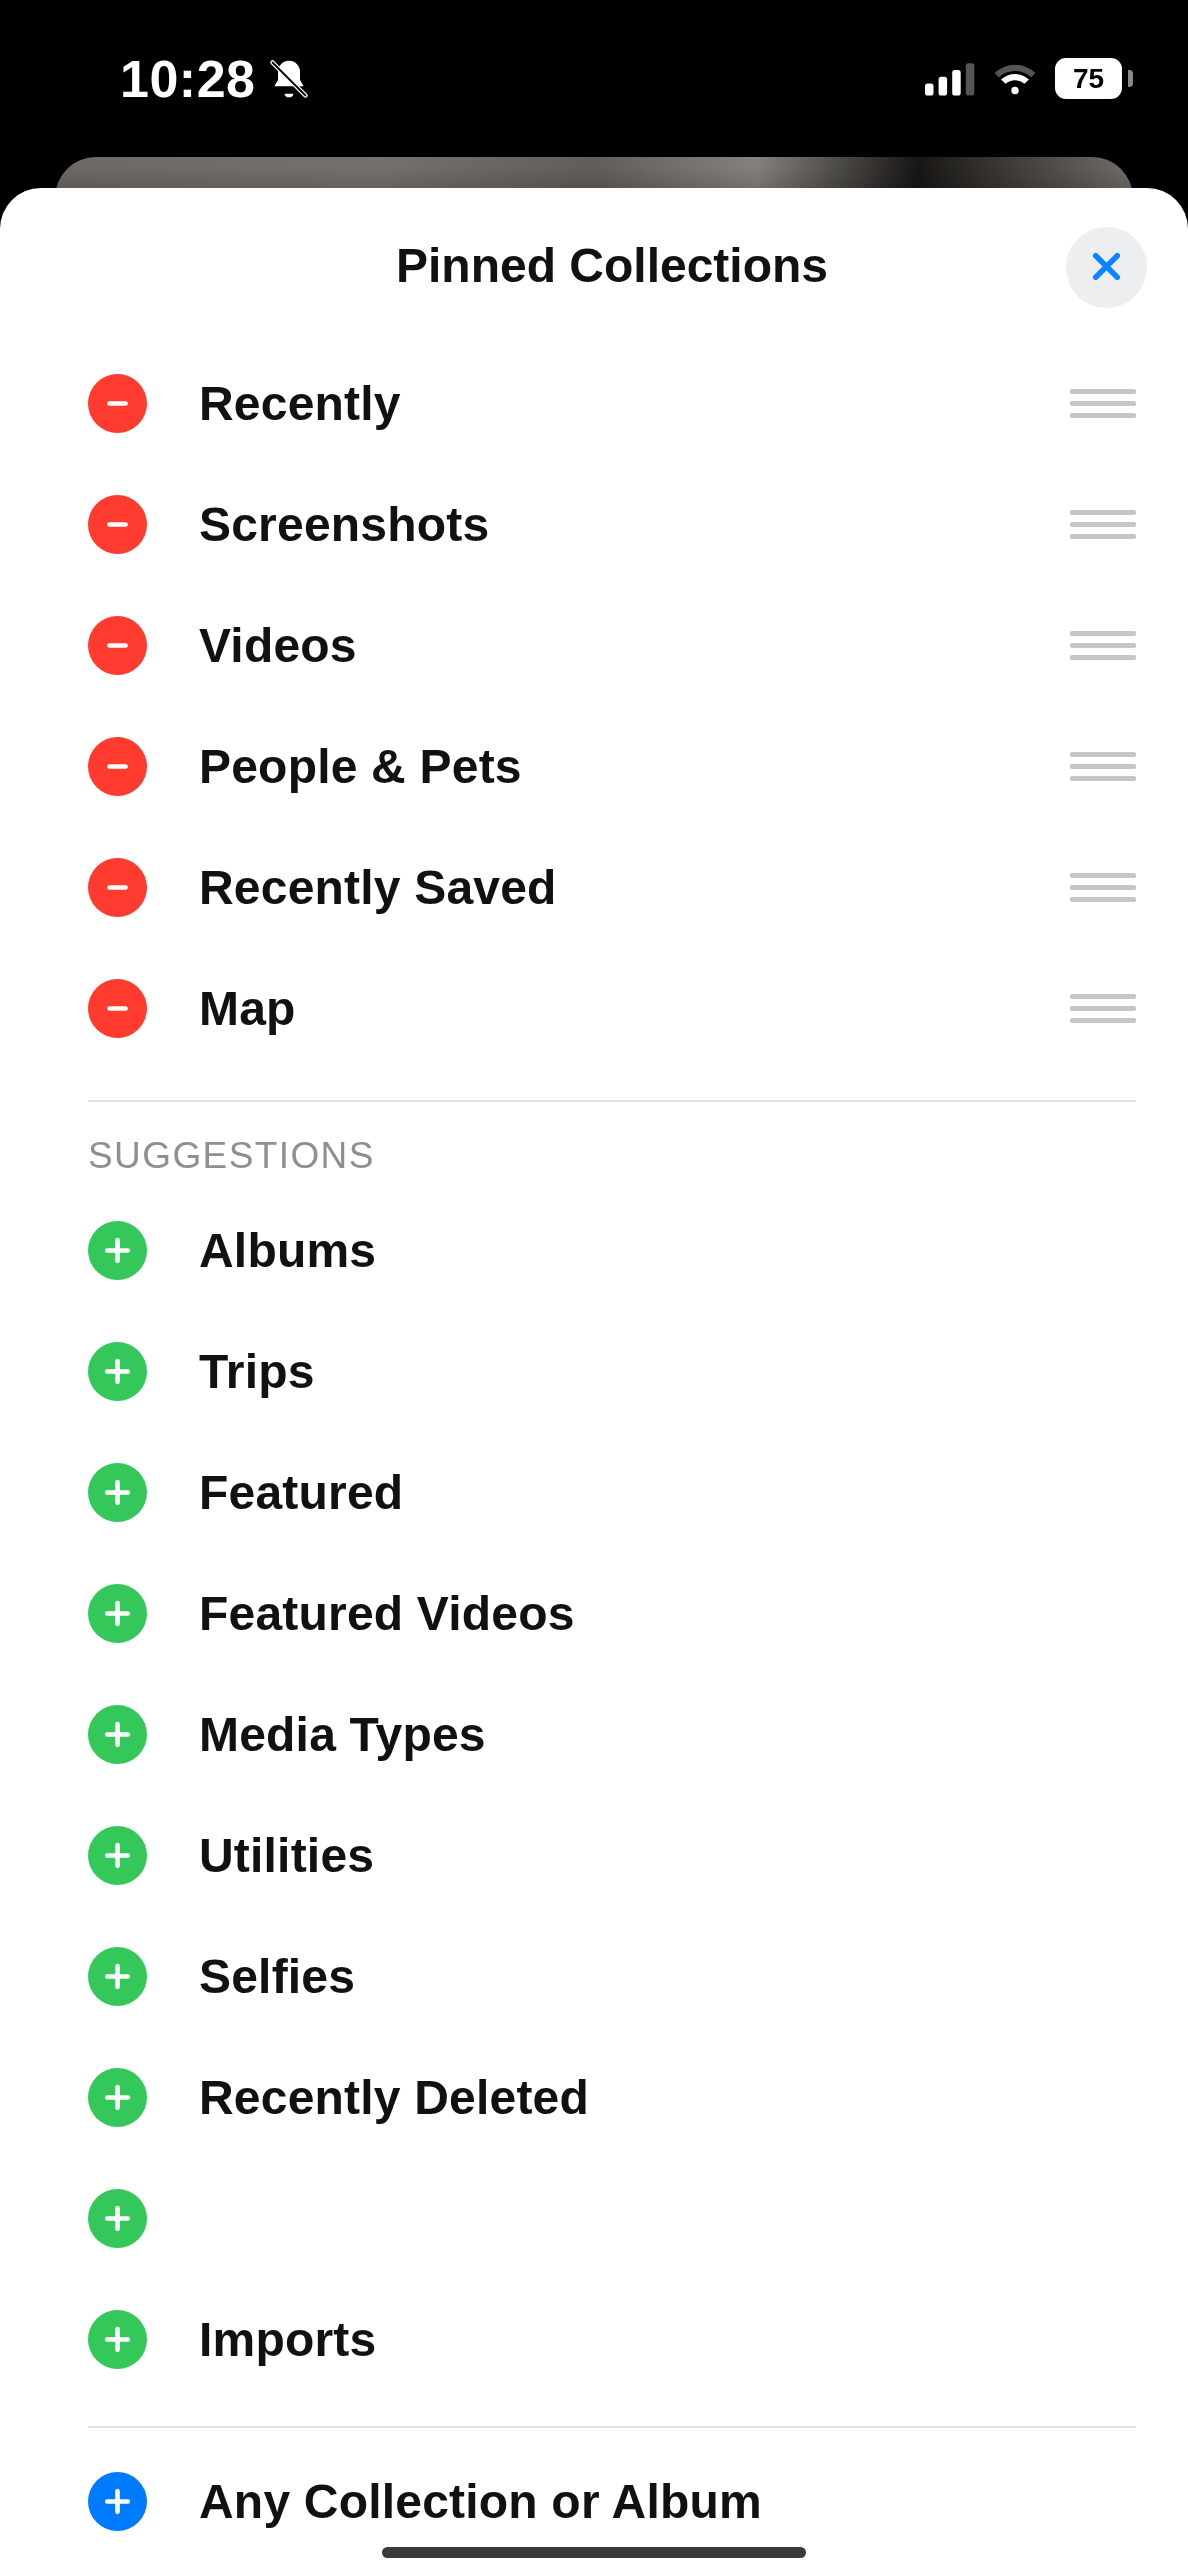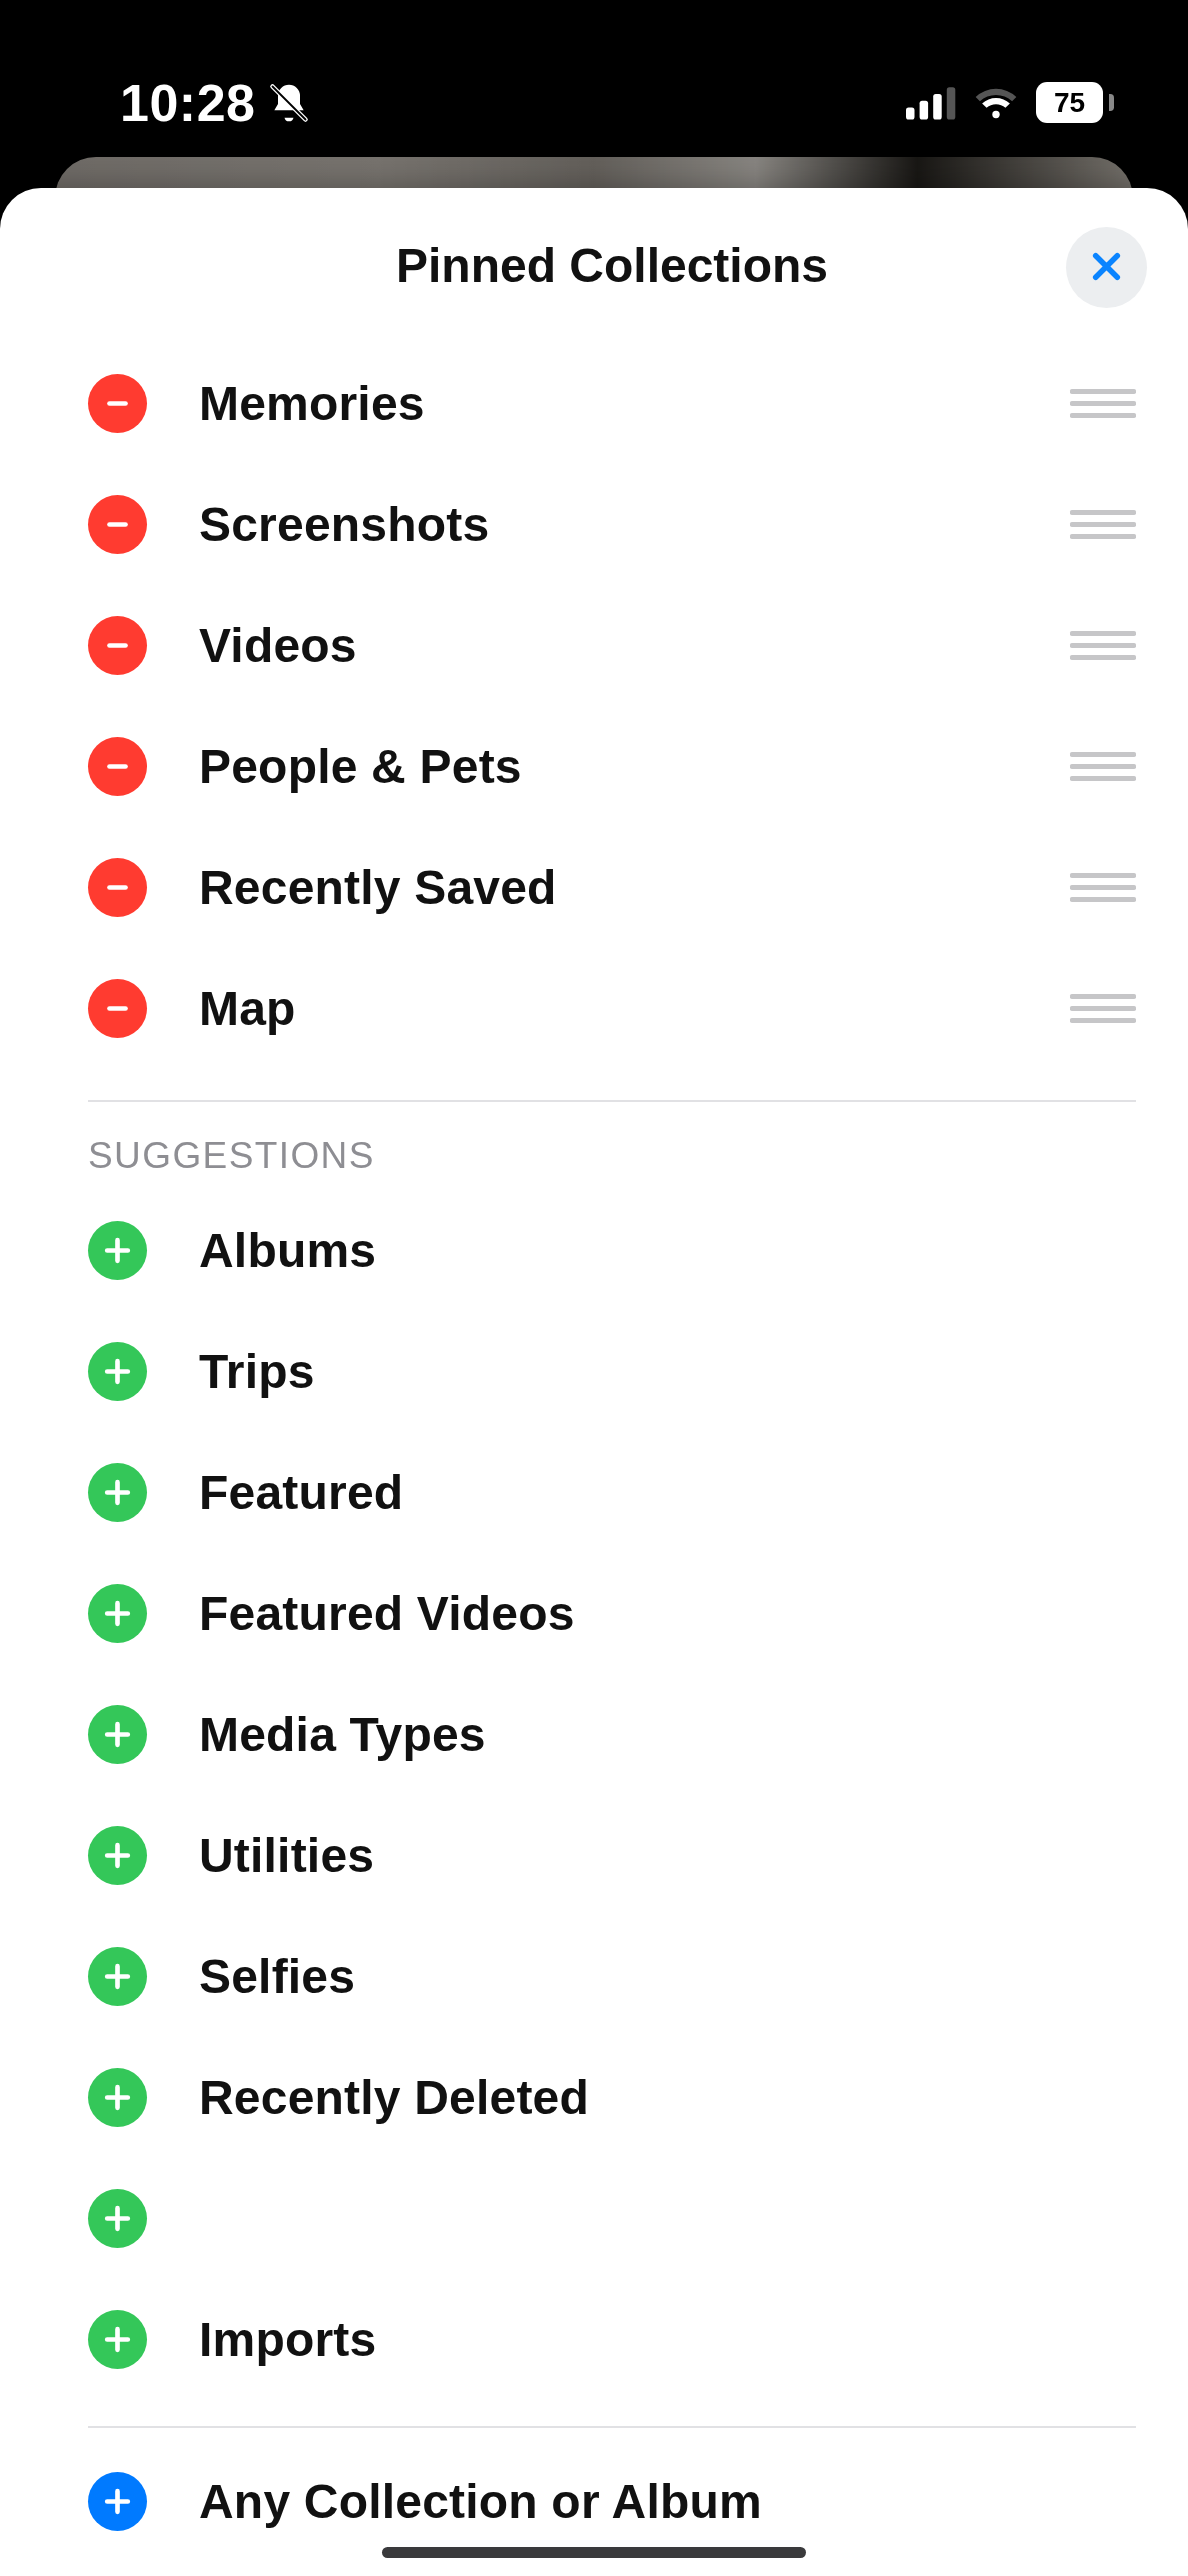--- a/index.html
+++ b/index.html
@@ -1,20 +1,20 @@
 <!DOCTYPE html>
 <html style="font-size:14.7px"><head>
 <meta charset="utf-8">
 <style>
   * { margin: 0; padding: 0; box-sizing: border-box; }
   html, body { width: 1188px; height: 2576px; font-family: -apple-system, "SF Pro Text", "Helvetica Neue", Arial, sans-serif; background:#000; }
   .screen { width:1188px; height:2576px; position:relative; overflow:hidden; background:#000; }
 
   
-  .status-bar { position:absolute; top:0; left:0; right:0; height:157px; display:flex; align-items:center; justify-content:space-between; padding:0 74px 0 120px; color:#fff;margin-top:24px; }
+  .status-bar { position:absolute; top:0; left:0; right:0; height:157px; display:flex; align-items:center; justify-content:space-between; padding:0 55px 0 120px; color:#fff; }
   .status-left { display:flex; align-items:center; gap:11px; }
   .status-time { font-size:52px; font-weight:600; letter-spacing:0.5px; }
   .status-right { display:flex; align-items:center; gap:16.6px; }
   .bell-icon svg { width:44px; height:44px; display:block; }
   .signal-icon svg { width:51px; height:37px; display:block; }
   .wifi-icon svg { width:46px; height:37px; display:block; }
   .battery { display:flex; align-items:center; gap:5.5px; }
   .battery-body { width:67px; height:41px; border-radius:11px; background:#fff; position:relative; display:flex; align-items:center; }
   .battery-text { position:relative; z-index:2; width:100%; text-align:center; font-size:28px; font-weight:600; color:#000; }
   .battery-tip { width:5.5px; height:16.6px; background:#888; border-radius:0 3.7px 3.7px 0; }
@@ -108,21 +108,21 @@
     <div class="list">
 
       <div class="row">
         <div class="circle-btn remove">
           <span>
               <svg viewBox="0 0 24 24">
                 <rect x="4" y="10.2" width="16" height="3.6" rx="1.8" fill="#fff"></rect>
               </svg>
             </span>
         </div>
-        <span class="row-label">Memories</span>
+        <span class="row-label">Recently</span>
         <div class="drag-handle">
             <div class="bar"></div>
             <div class="bar"></div>
             <div class="bar"></div>
           </div>
       </div>
 
       <div class="row">
         <div class="circle-btn remove">
           <span>

